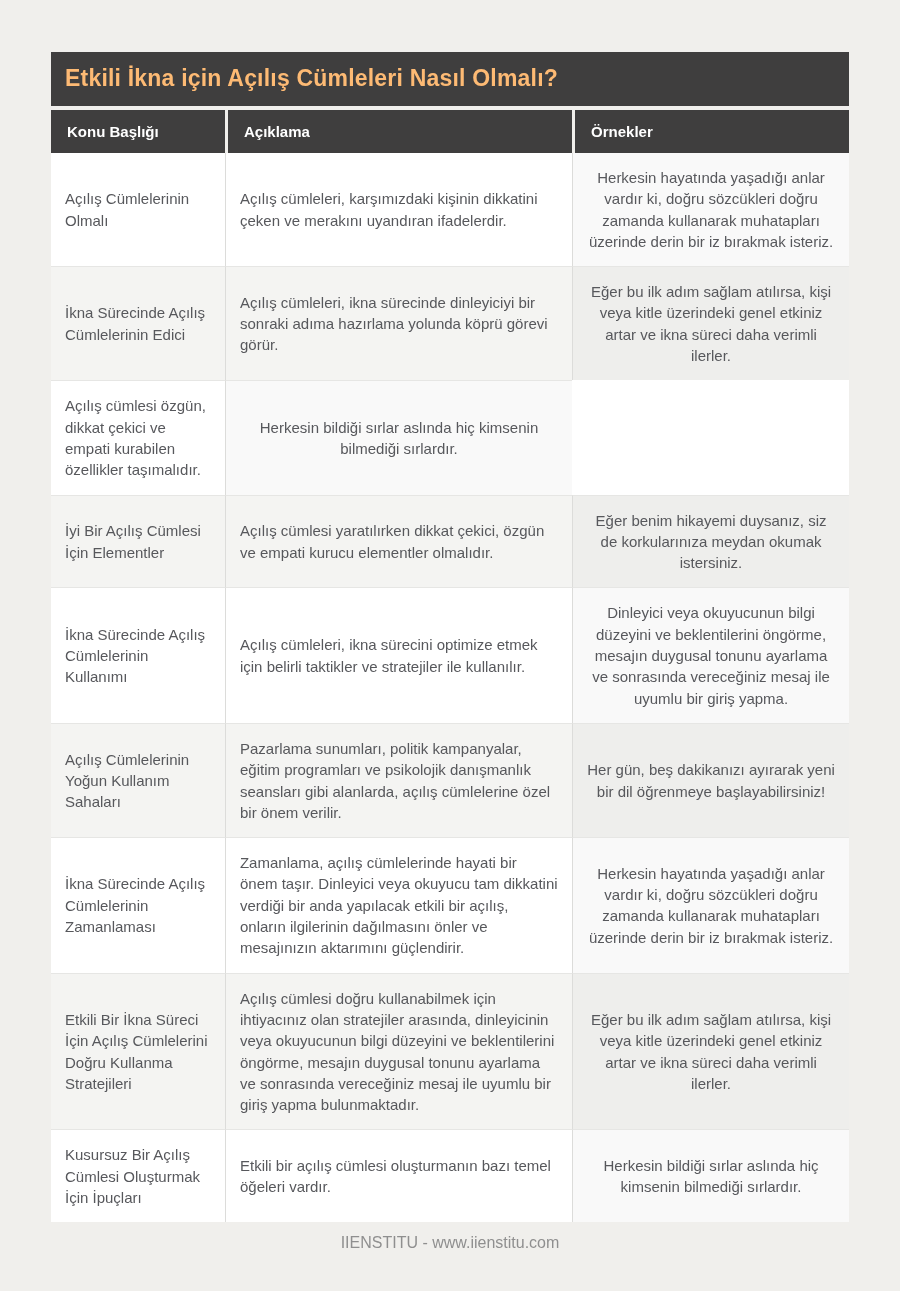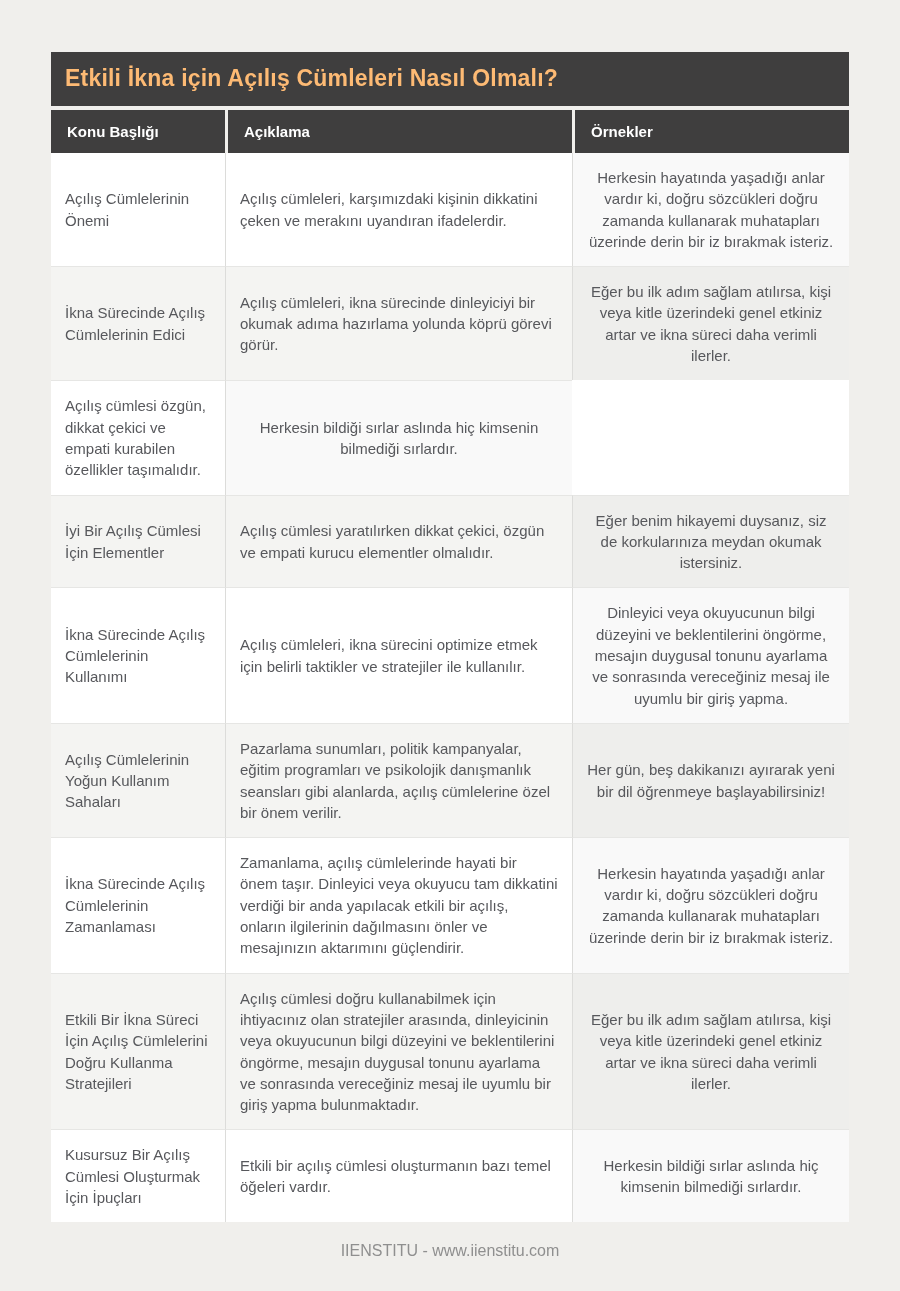--- a/index.html
+++ b/index.html
@@ -60,21 +60,21 @@
   .cell{
     display:flex;
     align-items:center;
     padding:14px;
     font-size:15px;
     line-height:1.42;
   }
   .cell + .cell{ border-left:1px solid var(--col-border); }
   .cell.example{ background:rgba(0,0,0,0.022);text-align:center; }
   .footer{
-    margin-top:20px;
+    margin-top:12px;
     text-align:center;
     color:var(--footer-text);
     font-size:16px;
   }
 </style>
 </head>
 <body>
 
 <div class="sheet">
 
@@ -82,28 +82,28 @@
 
   <div class="head-row">
     <div class="head-cell">Konu Başlığı</div>
     <div class="head-cell">Açıklama</div>
     <div class="head-cell">Örnekler</div>
   </div>
 
   <div class="tbody">
 
     <div class="trow">
-      <div class="cell topic">Açılış Cümlelerinin Önemi</div>
+      <div class="cell topic">Açılış Cümlelerinin Olmalı</div>
       <div class="cell description">Açılış cümleleri, karşımızdaki kişinin dikkatini çeken ve merakını uyandıran ifadelerdir.</div>
       <div class="cell example">Herkesin hayatında yaşadığı anlar vardır ki, doğru sözcükleri doğru zamanda kullanarak muhatapları üzerinde derin bir iz bırakmak isteriz.</div>
     </div>
 
     <div class="trow alt">
       <div class="cell topic">İkna Sürecinde Açılış Cümlelerinin Edici</div>
-      <div class="cell description">Açılış cümleleri, ikna sürecinde dinleyiciyi bir okumak adıma hazırlama yolunda köprü görevi görür.</div>
+      <div class="cell description">Açılış cümleleri, ikna sürecinde dinleyiciyi bir sonraki adıma hazırlama yolunda köprü görevi görür.</div>
       <div class="cell example">Eğer bu ilk adım sağlam atılırsa, kişi veya kitle üzerindeki genel etkiniz artar ve ikna süreci daha verimli ilerler.</div>
     </div>
 
     <div class="trow">
       <div class="cell description">Açılış cümlesi özgün, dikkat çekici ve empati kurabilen özellikler taşımalıdır.</div>
       <div class="cell example">Herkesin bildiği sırlar aslında hiç kimsenin bilmediği sırlardır.</div>
     </div>
 
     <div class="trow alt">
       <div class="cell topic">İyi Bir Açılış Cümlesi İçin Elementler</div>

